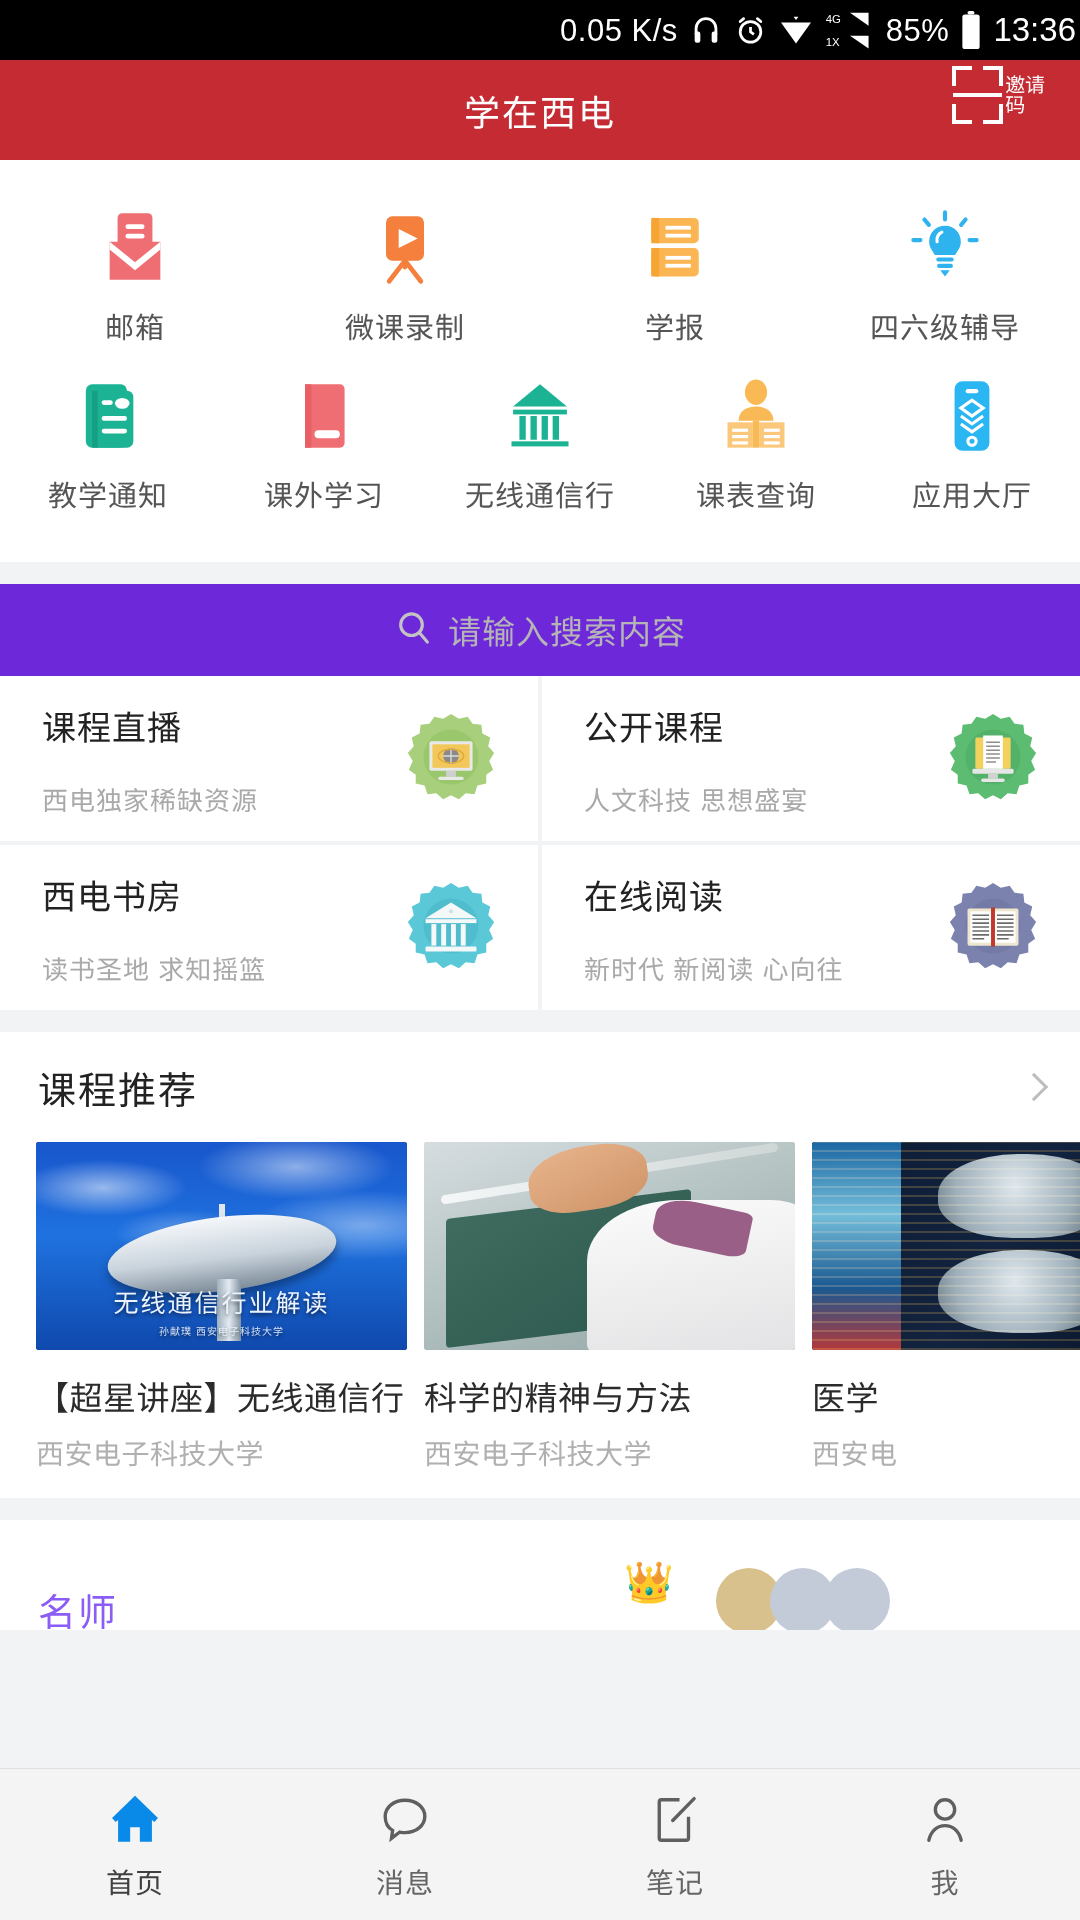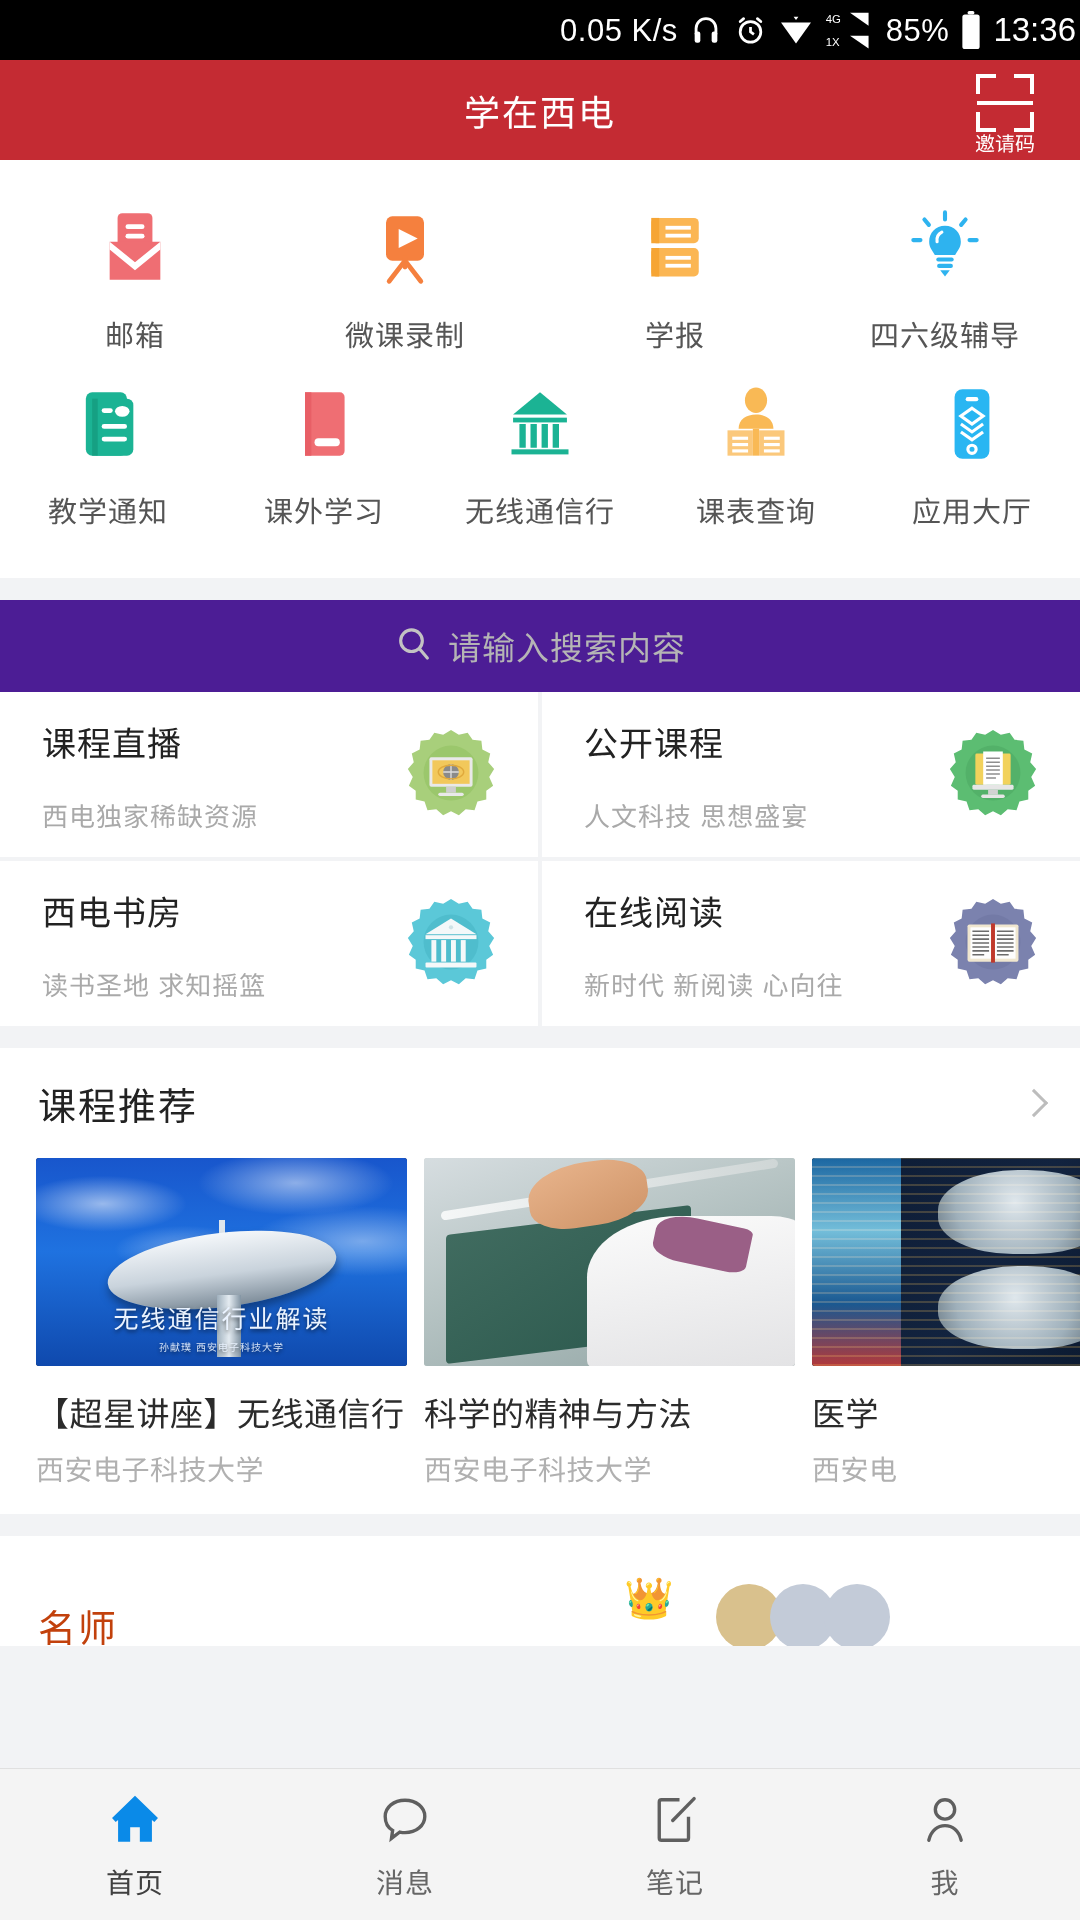--- a/index.html
+++ b/index.html
@@ -21,22 +21,22 @@
   .sb-time { font-size: 33px; font-weight: 400; }
   .sb-ico { display: flex; align-items: center; }
 
   
   .header {
     height: 100px; background: #c42b33; position: relative;
     display: flex; align-items: center; justify-content: center;
   }
   .header-title { color: #fff; font-size: 36px; letter-spacing: 2px; }
   .scan-btn {
-    position: absolute; right: 22px; top: 14px;
-    width: 106px; display: flex; flex-direction: column;
+    position: absolute; right: 22px; top: 6px;
+    width: 106px; display: flex; 
     align-items: center; gap: 2px;
   }
   .scan-icon { position: relative; width: 58px; height: 58px; }
   .scan-icon i {
     position: absolute; width: 20px; height: 20px; border: 4px solid #fff;
   }
   .scan-icon i.tl { left: 0; top: 0; border-right: 0; border-bottom: 0; }
   .scan-icon i.tr { right: 0; top: 0; border-left: 0; border-bottom: 0; }
   .scan-icon i.bl { left: 0; bottom: 0; border-right: 0; border-top: 0; }
   .scan-icon i.br { right: 0; bottom: 0; border-left: 0; border-top: 0; }
@@ -44,29 +44,29 @@
     position: absolute; left: 1px; right: 1px; top: 27px; height: 4px; background: #fff;
     width: auto; border: 0;
   }
   .scan-label { color: #fff; font-size: 20px; line-height: 1; }
 
   
   .grid-wrap { background: #fff; padding: 36px 0 30px; }
   .grid-row { display: flex; }
   .grid-cell {
     flex: 1; display: flex; flex-direction: column;
-    align-items: center; gap: 26px; padding: 14px 0 18px;
+    align-items: center; gap: 18px; padding: 14px 0 18px;
   }
   .gi { width: 76px; height: 76px; position: relative; }
   .grid-label { font-size: 29px; color: #555; letter-spacing: 1px; }
 
   
   .gap { height: 22px; background: #f2f3f5; }
   .search-bar {
-    background: #4c1d95; height: 92px;
+    background: #6d28d9; height: 92px;
     display: flex; align-items: center; justify-content: center; gap: 14px;
   }
   .search-text { font-size: 33px; color: #b5b5b5; letter-spacing: 1px; }
 
   
   .feat-grid { display: flex; flex-wrap: wrap; background: #f2f3f5; }
   .feat-card {
     width: 538px; height: 165px; background: #fff;
     display: flex; align-items: center; justify-content: space-between;
     padding: 0 38px 0 42px; margin-bottom: 4px;
@@ -157,21 +157,21 @@
   .t3-scan { position: absolute; border-radius: 48% 48% 44% 44%;
     background: radial-gradient(circle at 45% 38%, #dfe7ec 0%, #9fb0bb 55%, #4e5c66 100%); }
   .t3-s1 { left: 34%; top: 6%; width: 46%; height: 40%; }
   .t3-s2 { left: 34%; top: 52%; width: 46%; height: 40%; }
   .t3-grid { position: absolute; inset: 0;
     background-image: repeating-linear-gradient(0deg, rgba(212,160,36,.26) 0 2px, transparent 2px 9px);
     mix-blend-mode: screen; }
 
   
   .peek { background: #fff; height: 110px; position: relative; overflow: hidden; }
-  .peek-title { position: absolute; left: 38px; top: 62px; font-size: 38px; color: #c2410c; letter-spacing: 2px; }
+  .peek-title { position: absolute; left: 38px; top: 62px; font-size: 38px; color: #8b5cf6; letter-spacing: 2px; }
   .peek-avatars { position: absolute; right: 190px; top: 48px; display: flex; }
   .pav { width: 66px; height: 66px; border-radius: 50%; background: #c3cbd8; margin-left: -12px; }
   .pav.first { background: #d9c18d; margin-left: 0; }
   .crown { position: absolute; right: 406px; top: 42px; font-size: 40px; line-height: 1; }
 
   
   .tabbar {
     position: absolute; left: 0; bottom: 0; width: 1080px; height: 152px;
     background: #f4f4f4; border-top: 1px solid #e0e0e0;
     display: flex; align-items: center;

